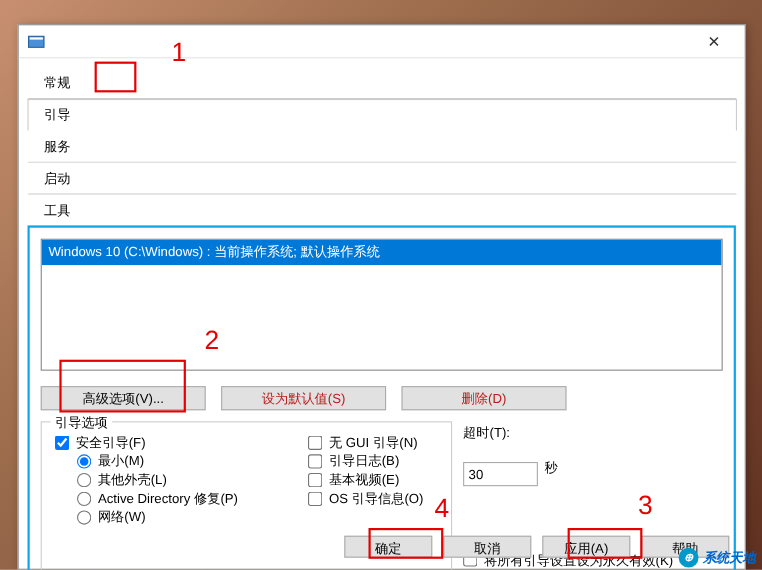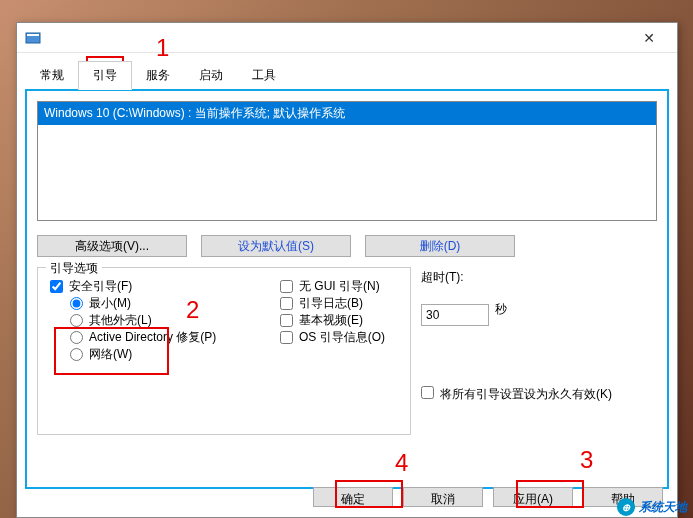--- a/index.html
+++ b/index.html
@@ -4,33 +4,33 @@
   <style>
     * { margin: 0; padding: 0; box-sizing: border-box; font-family: "Microsoft YaHei", "Segoe UI", sans-serif; font-size: 12px; }
     body { width: 693px; height: 518px; background: linear-gradient(135deg, #C89070 0%, #A07050 30%, #603020 100%); position: relative; overflow: hidden; }
     
     .dialog { position: absolute; left: 16px; top: 22px; width: 662px; height: 496px; background: #fff; border: 1px solid #888; box-shadow: 2px 2px 8px rgba(0,0,0,0.3); }
     
     .titlebar { height: 30px; display: flex; align-items: center; padding: 0 8px; border-bottom: 1px solid #e5e5e5; }
     .titlebar-icon { width: 16px; height: 16px; }
     .close-btn { margin-left: auto; width: 40px; height: 26px; display: flex; align-items: center; justify-content: center; cursor: pointer; color: #333; font-size: 14px; }
     
-    .tabs { display: flex; padding: 8px 8px 0 8px; position: relative; }
+    .tabs { display: flex; padding: 8px 8px 0 8px; position: relative; flex-direction: column; }
     .tab { padding: 5px 14px; border: 1px solid #ccc; border-bottom: none; background: #fff; cursor: pointer; position: relative; margin-right: -1px; }
     .tab.active { border-bottom: 1px solid #fff; z-index: 2; }
     .tab:not(.active) { border-top-color: transparent; border-left-color: transparent; border-right-color: transparent; border-bottom: 1px solid #ccc; }
     
     .tab-content { border: 2px solid #0ea5e9; margin: 0 8px 8px 8px; padding: 10px; height: 400px; position: relative; margin-top: -1px; }
     
     .os-list { border: 1px solid #888; height: 120px; background: #fff; overflow: hidden; }
     .os-item { padding: 3px 6px; background: #0078d7; color: #fff; }
     
     .btn-row { display: flex; gap: 14px; margin-top: 14px; }
     .btn { width: 150px; height: 22px; border: 1px solid #aaa; background: #e1e1e1; cursor: pointer; text-align: center; line-height: 20px; }
-    .btn.disabled { color: #1d4ed8; cursor: default; }
+    .btn.disabled { color: #b91c1c; cursor: default; }
     
     .main-area { display: flex; margin-top: 10px; gap: 10px; }
     
     .boot-options { border: 1px solid #ccc; padding: 10px 12px; width: 374px; height: 168px; position: relative; }
     .boot-options .legend { position: absolute; top: -8px; left: 8px; background: #fff; padding: 0 4px; }
     
     .options-cols { display: flex; gap: 40px; }
     .col { display: flex; flex-direction: column; gap: 0; }
     .col.left { width: 190px; }
     

